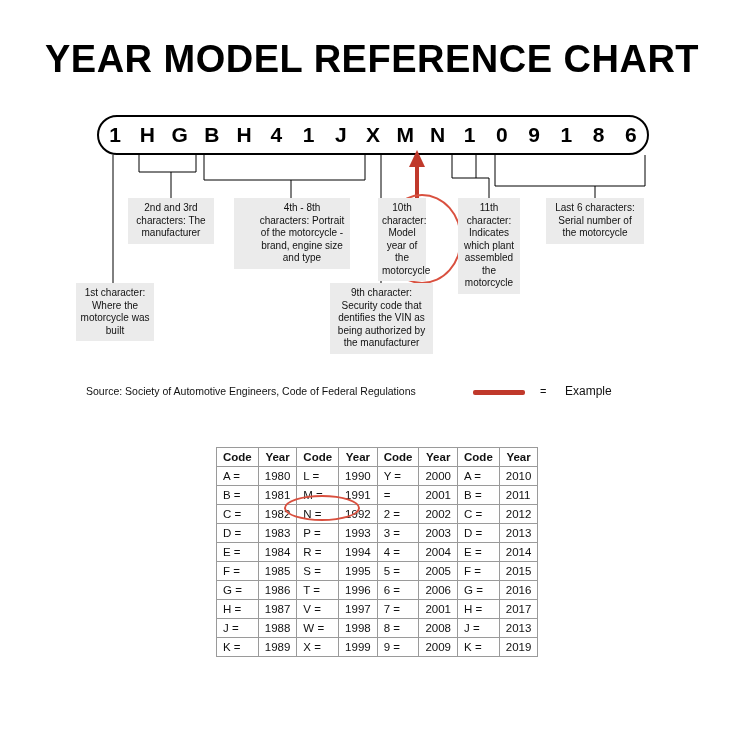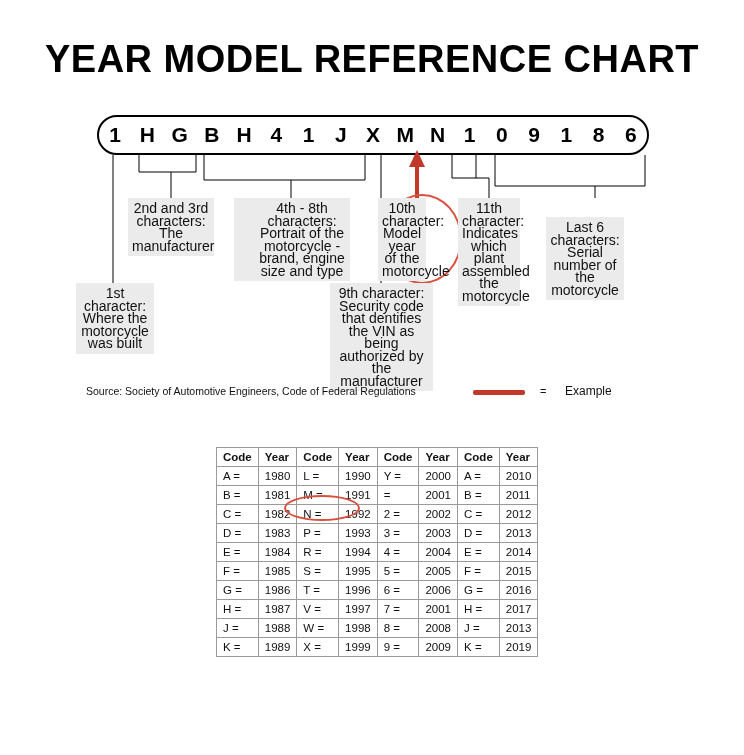--- a/index.html
+++ b/index.html
@@ -59,35 +59,35 @@
     left: 0;
     width: 744px;
     height: 755px;
     pointer-events: none;
   }
 
   
   .callout {
     position: absolute;
     background: #ebebeb;
-    font-size: 14px;
+    font-size: 10px;
     line-height: 12.5px;
     text-align: center;
     padding: 4px 4px;
     box-sizing: border-box;
     color: #111;
   }
 
   #c-1st      { left: 76px;  top: 283px; width: 78px; }
   #c-2nd3rd   { left: 128px; top: 198px; width: 86px; }
   #c-4th8th   { left: 234px; top: 198px; width: 116px; padding-left: 24px; }
   #c-9th      { left: 330px; top: 283px; width: 103px; }
   #c-10th     { left: 378px; top: 198px; width: 48px; }
   #c-11th     { left: 458px; top: 198px; width: 62px; }
-  #c-last6    { left: 546px; top: 198px; width: 78px; margin-top: 19px; }
+  #c-last6    { left: 546px; top: 198px; width: 98px; }
 
   
   #red-ellipse {
     position: absolute;
     left: 382px;
     top: 194px;
     width: 80px;
     height: 90px;
     border: 2px solid #d9503f;
     border-radius: 50%;
@@ -140,21 +140,21 @@
     border: 1px solid #9a9a9a;
     padding: 3px 6px;
     text-align: left;
     height: 19px;
     box-sizing: border-box;
     background: #fff;
   }
   #code-table th {
     font-weight: bold;
     background: #fff;
-    text-align: left;
+    text-align: center;
   }
   #code-table td.code-cell { min-width: 34px; }
   #code-table td.year-cell { min-width: 30px; }
 
   
   #table-ellipse {
     position: absolute;
     left: 284px;
     top: 495px;
     width: 76px;

